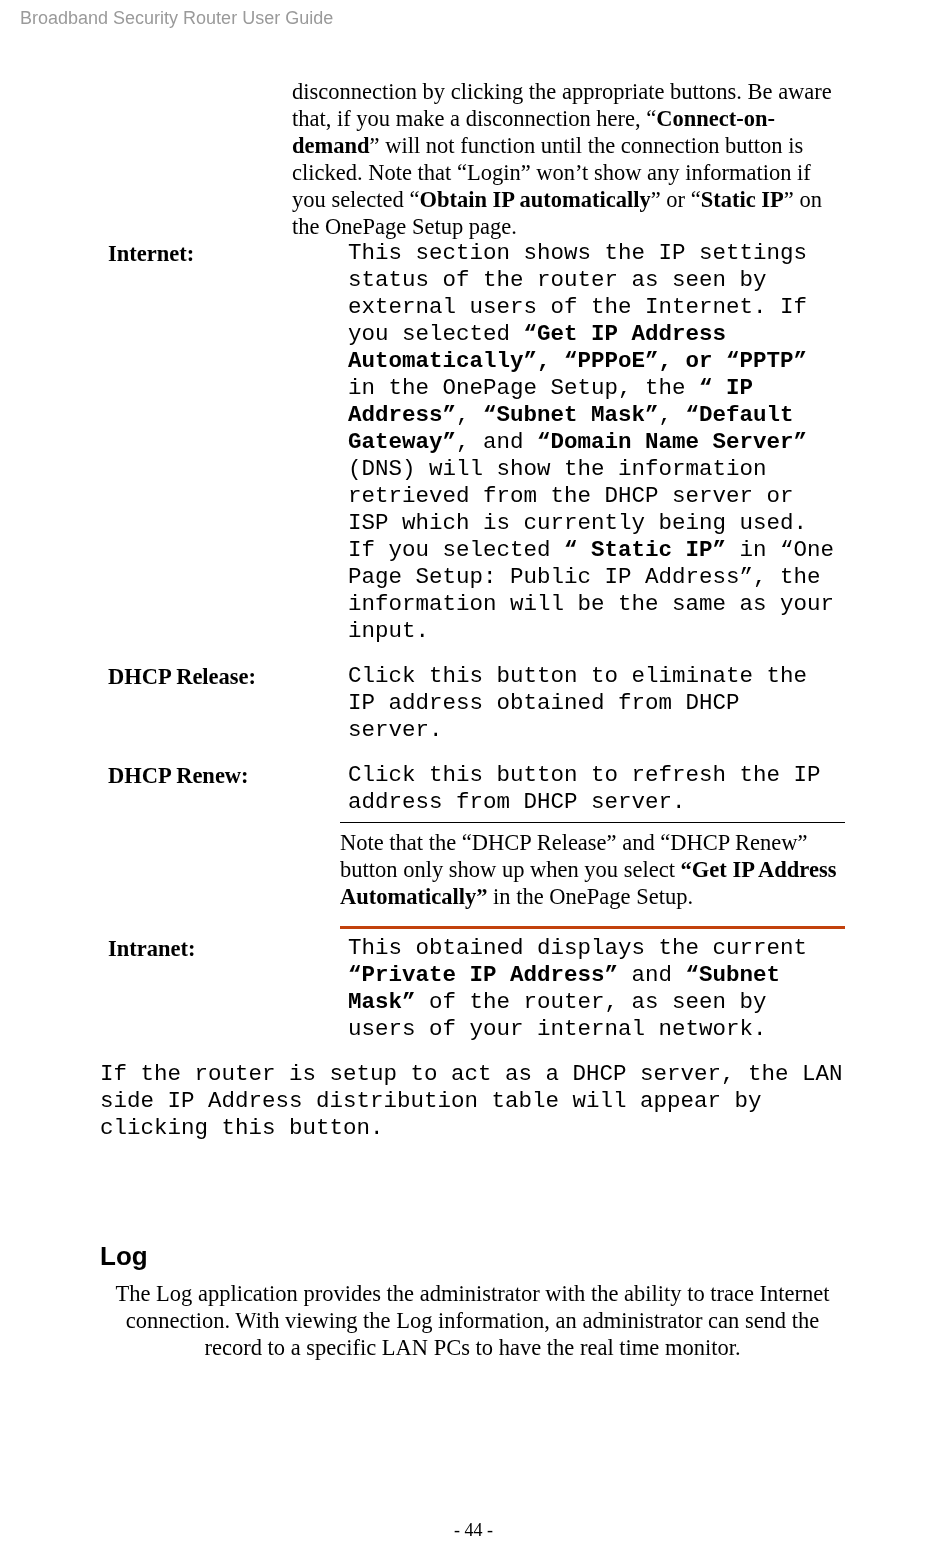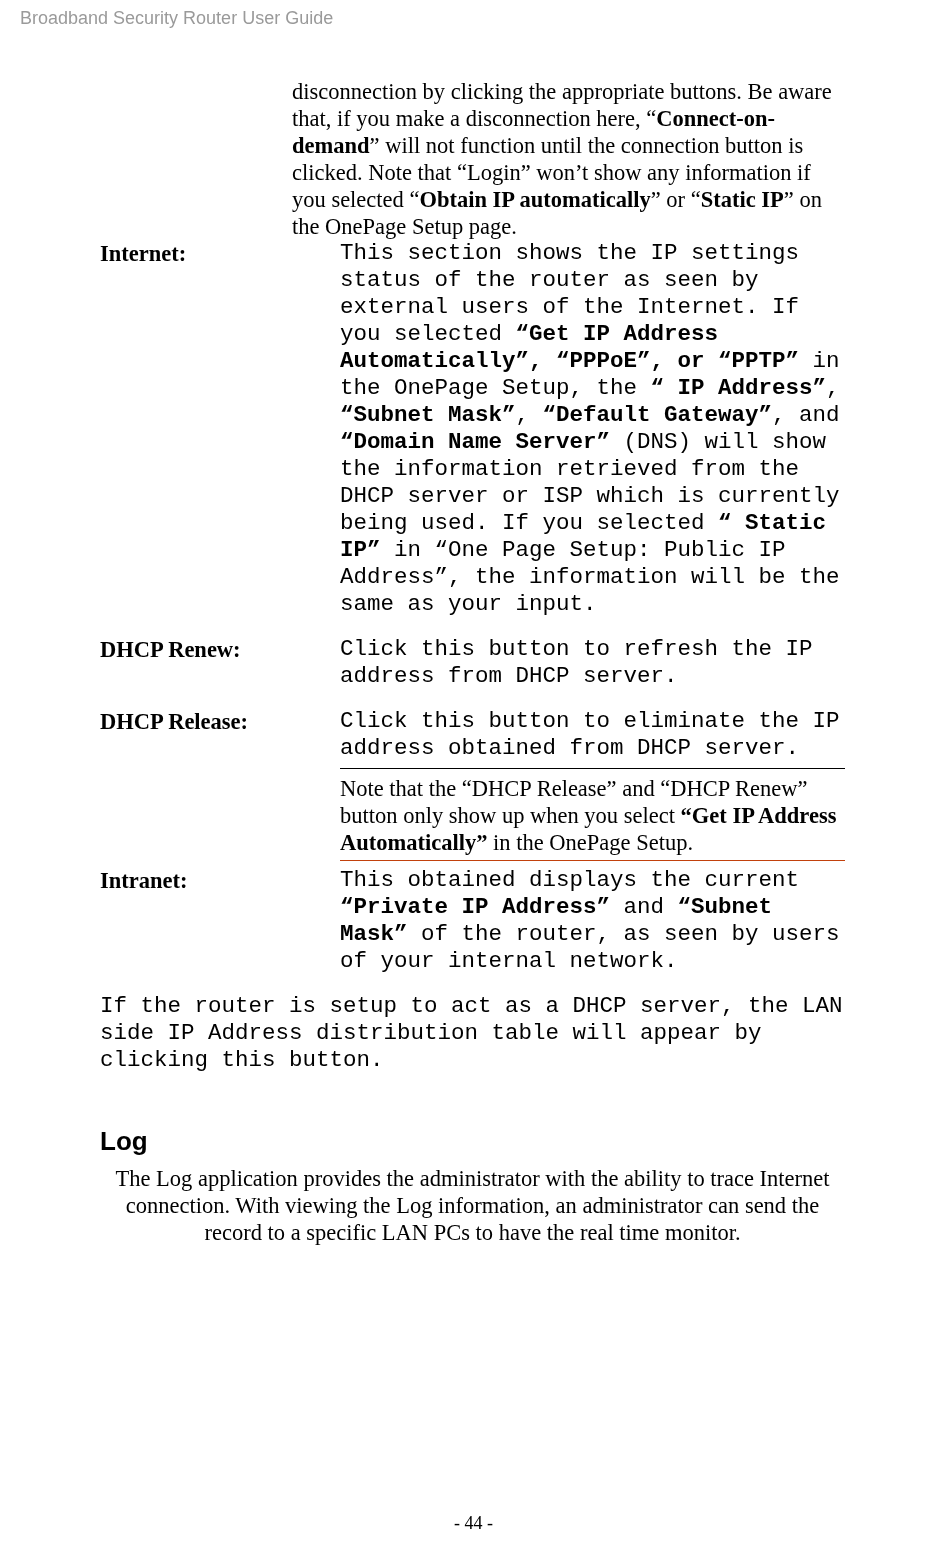--- a/index.html
+++ b/index.html
@@ -34,55 +34,56 @@
     font-size: 22.5px;
     line-height: 1.2;
   }
   .row {
     display: flex;
     margin-bottom: 18px;
   }
   .label {
     flex: 0 0 240px;
     font-weight: bold;
+    margin-left: 8px;
   }
   .desc {
     flex: 1;
     font-family: Liberation Mono, monospace;
   }
   .desc-full {
     margin-left: 192px;
   }
   .note-block {
     margin-left: 240px;
     margin-bottom: 6px;
     margin-top: -12px;
   }
   .note-inner {
     border-top: 1px solid #000;
-    border-bottom: 1px solid #c2410c;
-    padding: 6px 0 4px 0;
+    border-bottom: 3px solid #c2410c;
+    padding: 6px 0 16px 0;
   }
   .log-section {
-    margin-top: 52px;
+    margin-top: 99px;
   }
   .log-heading {
     font-family: Arial, Helvetica, sans-serif;
     font-weight: bold;
     font-size: 26px;
     margin-bottom: 8px;
   }
   .log-body {
     font-size: 22.5px;
     line-height: 1.2;
     text-align: center;
   }
   .footer {
     position: absolute;
-    bottom: 22px;
+    bottom: 15px;
     left: 0;
     width: 947px;
     text-align: center;
     font-size: 18px;
   }
   b { font-weight: bold; }
 </style>
 </head>
 <body>
 
@@ -97,27 +98,27 @@
     </div>
 
     <div class="row">
       <div class="label">Internet:</div>
       <div class="desc">
         <span>This section shows the IP settings status of the router as seen by external users of the Internet. If you selected </span><b>“Get IP Address Automatically”, “PPPoE”, or “PPTP”</b><span> in the OnePage Setup, the </span><b>“ IP Address”</b><span>, </span><b>“Subnet Mask”</b><span>, </span><b>“Default Gateway”</b><span>, and </span><b>“Domain Name Server”</b><span> (DNS) will show the information retrieved from the DHCP server or ISP which is currently being used. If you selected </span><b>“ Static IP”</b><span> in “One Page Setup: Public IP Address”, the information will be the same as your input.</span>
       </div>
     </div>
 
     <div class="row">
-      <div class="label">DHCP Renew:</div>
-      <div class="desc">Click this button to refresh the IP address from DHCP server.</div>
+      <div class="label">DHCP Release:</div>
+      <div class="desc">Click this button to eliminate the IP address obtained from DHCP server.</div>
     </div>
 
     <div class="row">
-      <div class="label">DHCP Release:</div>
-      <div class="desc">Click this button to eliminate the IP address obtained from DHCP server.</div>
+      <div class="label">DHCP Renew:</div>
+      <div class="desc">Click this button to refresh the IP address from DHCP server.</div>
     </div>
 
     <div class="note-block">
       <div class="note-inner">
         <span>Note that the “DHCP Release” and “DHCP Renew” button only show up when you select </span><b>“Get IP Address Automatically”</b><span> in the OnePage Setup.</span>
       </div>
     </div>
 
     <div class="row">
       <div class="label">Intranet:</div>

